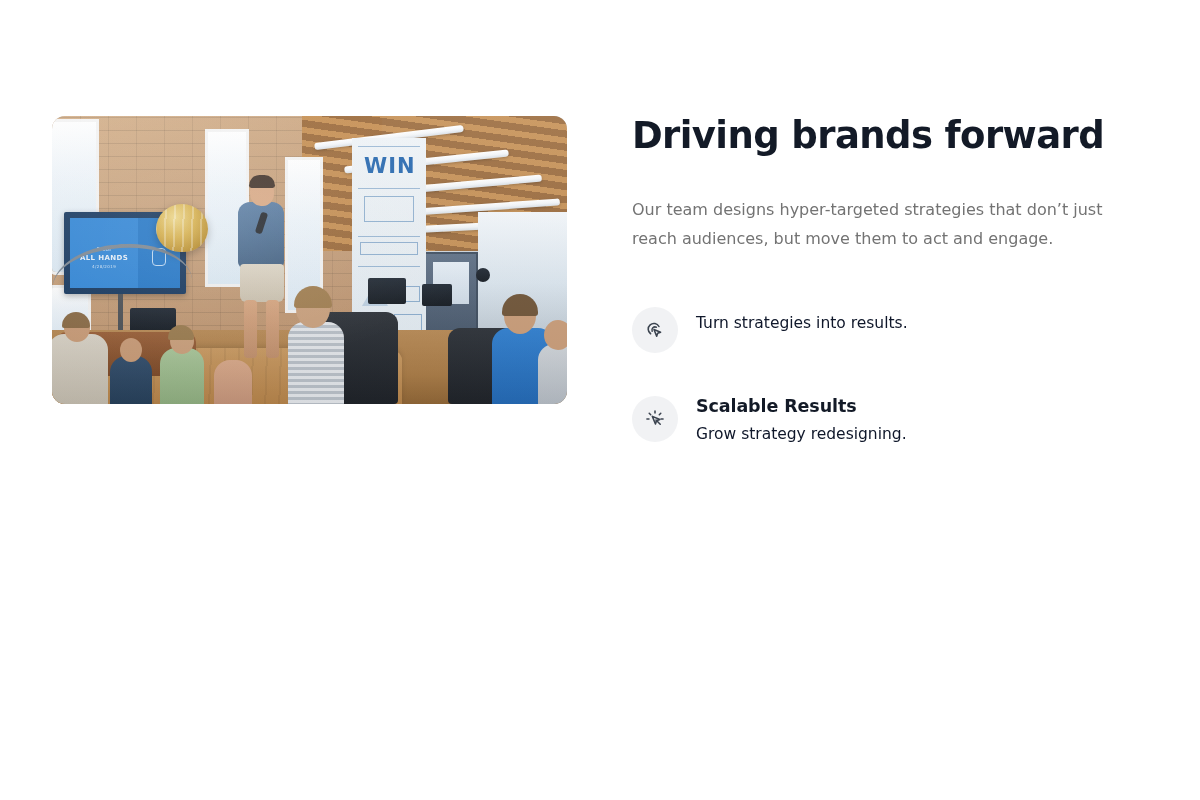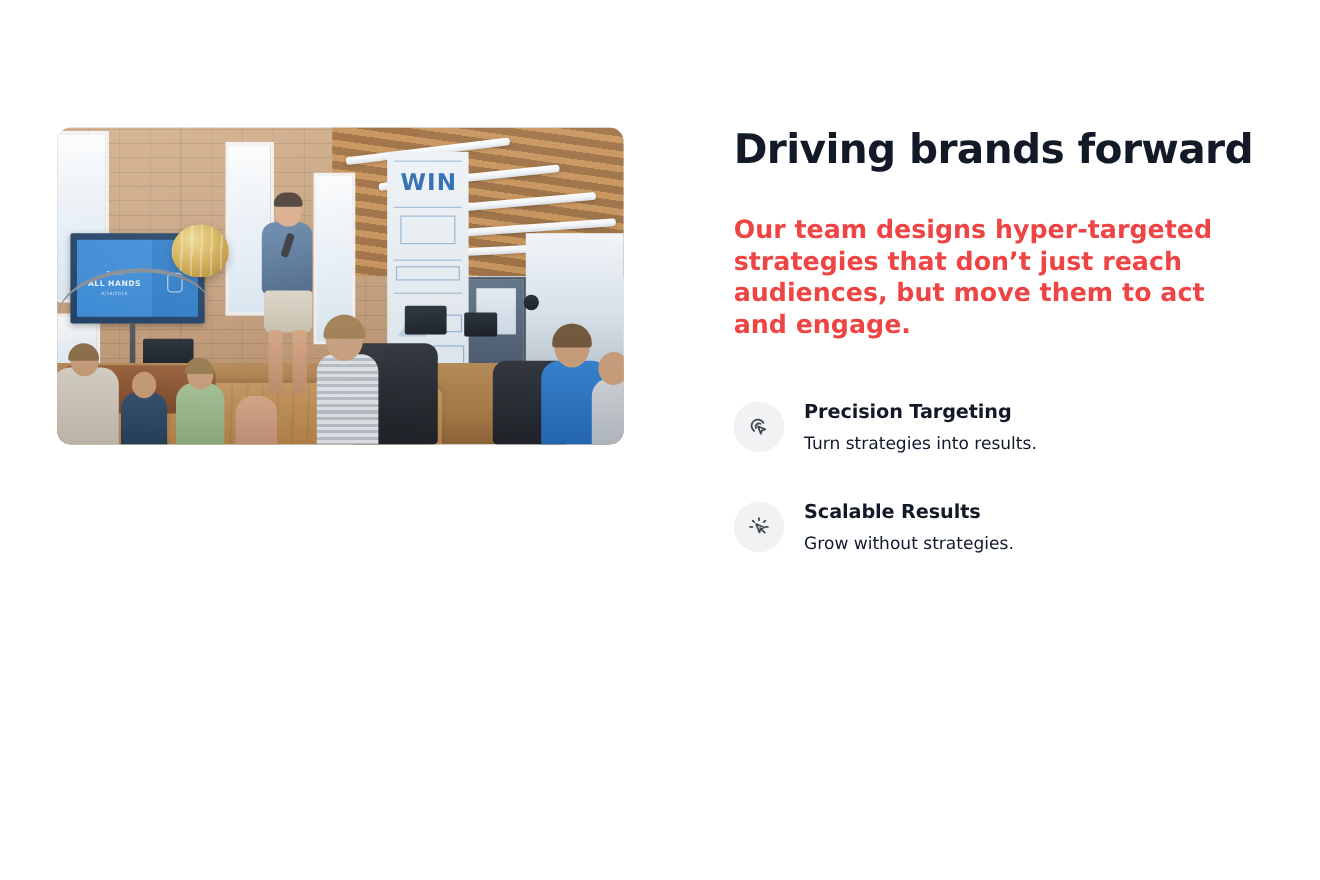--- a/index.html
+++ b/index.html
@@ -21,21 +21,21 @@
   }
 
   
   .section {
     position: absolute;
     left: 52px;
     top: 116px;
     width: 1096px;
     display: flex;
     align-items: flex-start;
-    gap: 100px;
+    gap: 65px;
   }
 
   
   .media {
     position: relative;
     width: 515px;
     height: 288px;
     border-radius: 13px;
     overflow: hidden;
     flex: 0 0 515px;
@@ -279,24 +279,24 @@
     line-height: 40px;
     font-weight: 700;
     color: #131a27;
     letter-spacing: -0.6px;
     margin-top: 0px;
   }
   .headline .hl-line { display: block; white-space: nowrap; }
 
   .subtitle {
     margin-top: 39px;
-    font-size: 23px;
+    font-size: 16px;
     line-height: 29px;
-    color: #ef4444;
-    font-weight: 700;
+    color: #737373;
+    font-weight: 400;
     max-width: 516px;
   }
 
   .features {
     margin-top: 52px;
     display: flex;
     flex-direction: column;
     gap: 41px;
   }
 
@@ -451,40 +451,39 @@
 
         <div class="feature">
           <span class="feat-icon">
             <svg width="22" height="22" viewBox="0 0 24 24" fill="none" stroke="#3c4450" stroke-width="1.7" stroke-linecap="round" stroke-linejoin="round">
               <path d="M7.2 16.1a6.2 6.2 0 1 1 9.1-7.9"></path>
               <path d="M8.9 13.4a3.4 3.4 0 0 1 4.6-4.4"></path>
               <path d="M10.9 11.4l7.2 3.1-3.2 1.1-1.1 3.2-2.9-7.4z"></path>
             </svg>
           </span>
           <div class="feat-text">
-            <div class="feat-title">Precision Targeting</div>
             <div class="feat-desc">Turn strategies into results.</div>
           </div>
         </div>
 
         <div class="feature">
           <span class="feat-icon">
             <svg width="22" height="22" viewBox="0 0 24 24" fill="none" stroke="#3c4450" stroke-width="1.7" stroke-linecap="round" stroke-linejoin="round">
               <path d="M12 3.2v2.2"></path>
               <path d="M18.3 5.7l-1.6 1.6"></path>
               <path d="M20.8 12h-2.2"></path>
               <path d="M5.7 5.7l1.6 1.6"></path>
               <path d="M3.2 12h2.2"></path>
               <path d="M9.1 9.1l8.2 3.5-3.6 1.2-1.2 3.7-3.4-8.4z"></path>
               <path d="M13.1 13.1l4.6 4.6"></path>
             </svg>
           </span>
           <div class="feat-text">
             <div class="feat-title">Scalable Results</div>
-            <div class="feat-desc">Grow without strategies.</div>
+            <div class="feat-desc">Grow strategy redesigning.</div>
           </div>
         </div>
 
       </div>
     </div>
 
   </div>
 </div>
 
 </body></html>

